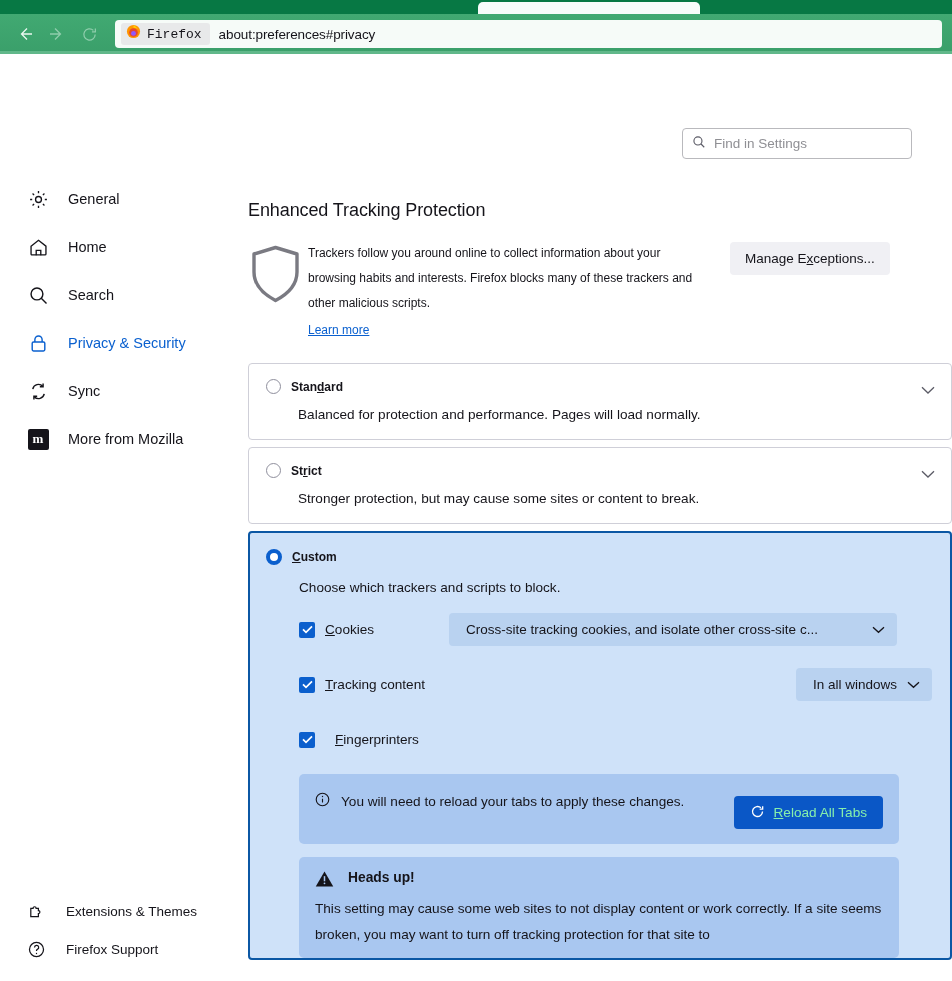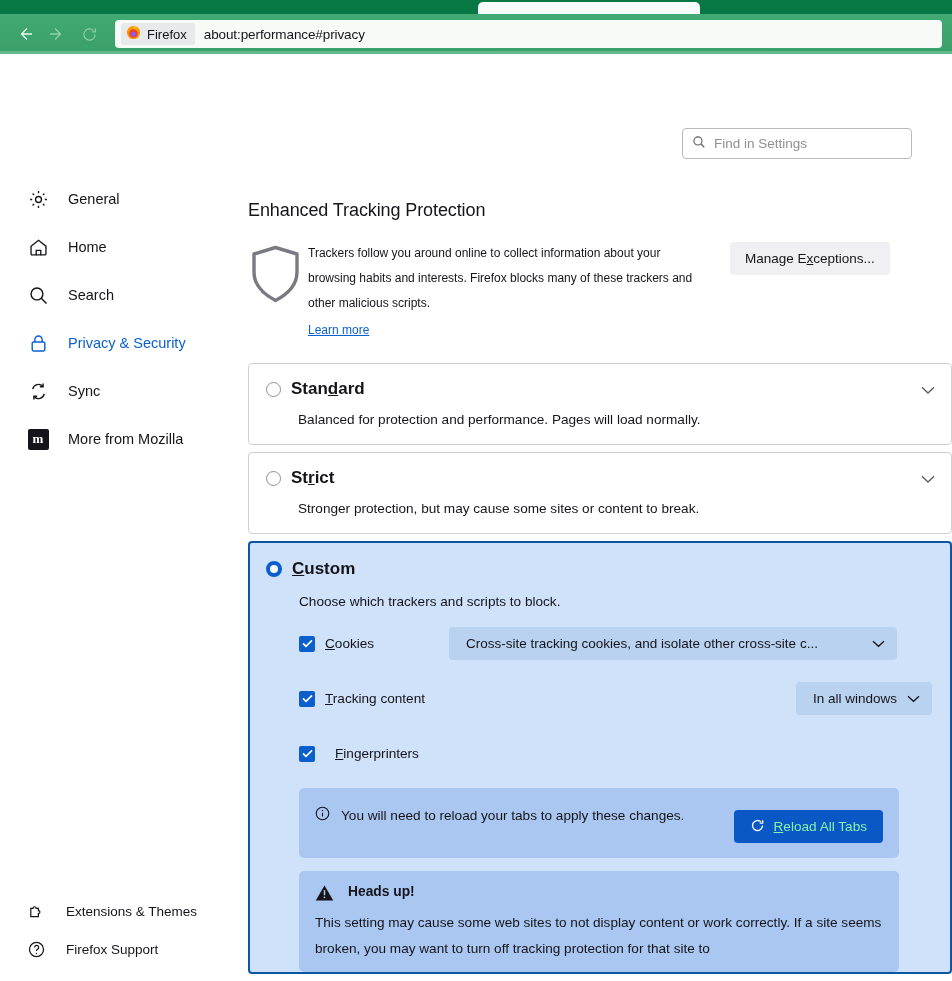--- a/index.html
+++ b/index.html
@@ -67,20 +67,21 @@
     align-items: center;
     padding: 0 6px;
     gap: 9px;
   }
   .fx-chip {
     display: flex; align-items: center; gap: 6px;
     background: #e8e9ea;
     border-radius: 3px;
     padding: 2px 8px 2px 5px;
     height: 22px;
+    font-family: Liberation Mono, monospace;
   }
   .fx-chip .label { font-size: 13px; color: #15141a; }
   .urltext { font-size: 13.5px; color: #15141a; letter-spacing: -0.1px; }
 
   
   .page { position: relative; width: 952px; height: 927px; background: #fff; }
 
   .ghost {
     position: absolute; left: 8px; top: 62px;
     font-size: 17px; color: #fdfdfe;
@@ -195,21 +196,21 @@
     position: relative;
   }
   .card.custom {
     background: #cfe2f9;
     border: 2px solid #0b57a4;
     padding: 16px 18px 0 16px;
     border-radius: 4px;
   }
 
   .card-head { display: flex; align-items: center; gap: 10px; }
-  .card-title { font-size: 17px; font-weight: bold; }
+  .card-title { font-size: 12px; font-weight: bold; }
   .card-desc { font-size: 13.6px; color: #15141a; margin-top: 13px; margin-left: 32px; }
   .card.custom .card-desc { margin-top: 15px; margin-left: 33px; }
 
   .chev {
     position: absolute;
     right: 16px; top: 17px;
     color: #5b5b66;
   }
 
   .radio {
@@ -333,21 +334,21 @@
         <span>
           <svg width="15" height="15" viewBox="0 0 16 16">
             <circle cx="8" cy="8" r="7" fill="#ff9500"></circle>
             <circle cx="8" cy="9" r="4.6" fill="#e6482e"></circle>
             <circle cx="8" cy="10" r="2.6" fill="#9059ff"></circle>
             <path d="M8 1.2c2 1 3.6 2.4 4.6 4.2-1.4-1-3-1.4-4.6-1.4z" fill="#ffd400"></path>
           </svg>
         </span>
         <span class="label">Firefox</span>
       </div>
-      <span class="urltext">about:performance#privacy</span>
+      <span class="urltext">about:preferences#privacy</span>
     </div>
   </div>
 </div>
 
 <div class="page">
 
   <div class="ghost"></div>
 
   <div class="findbox">
     <span>

